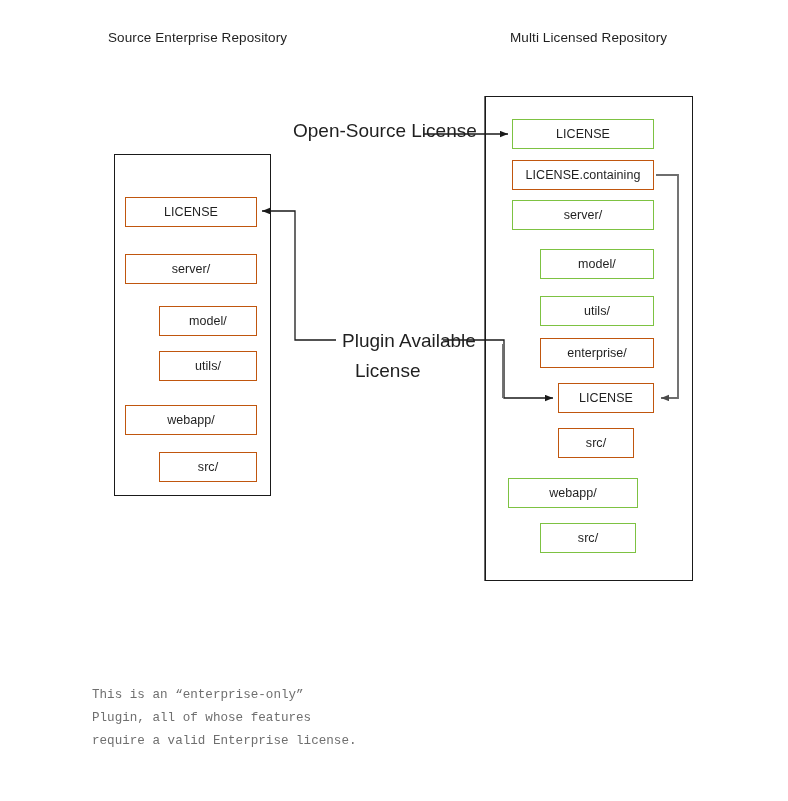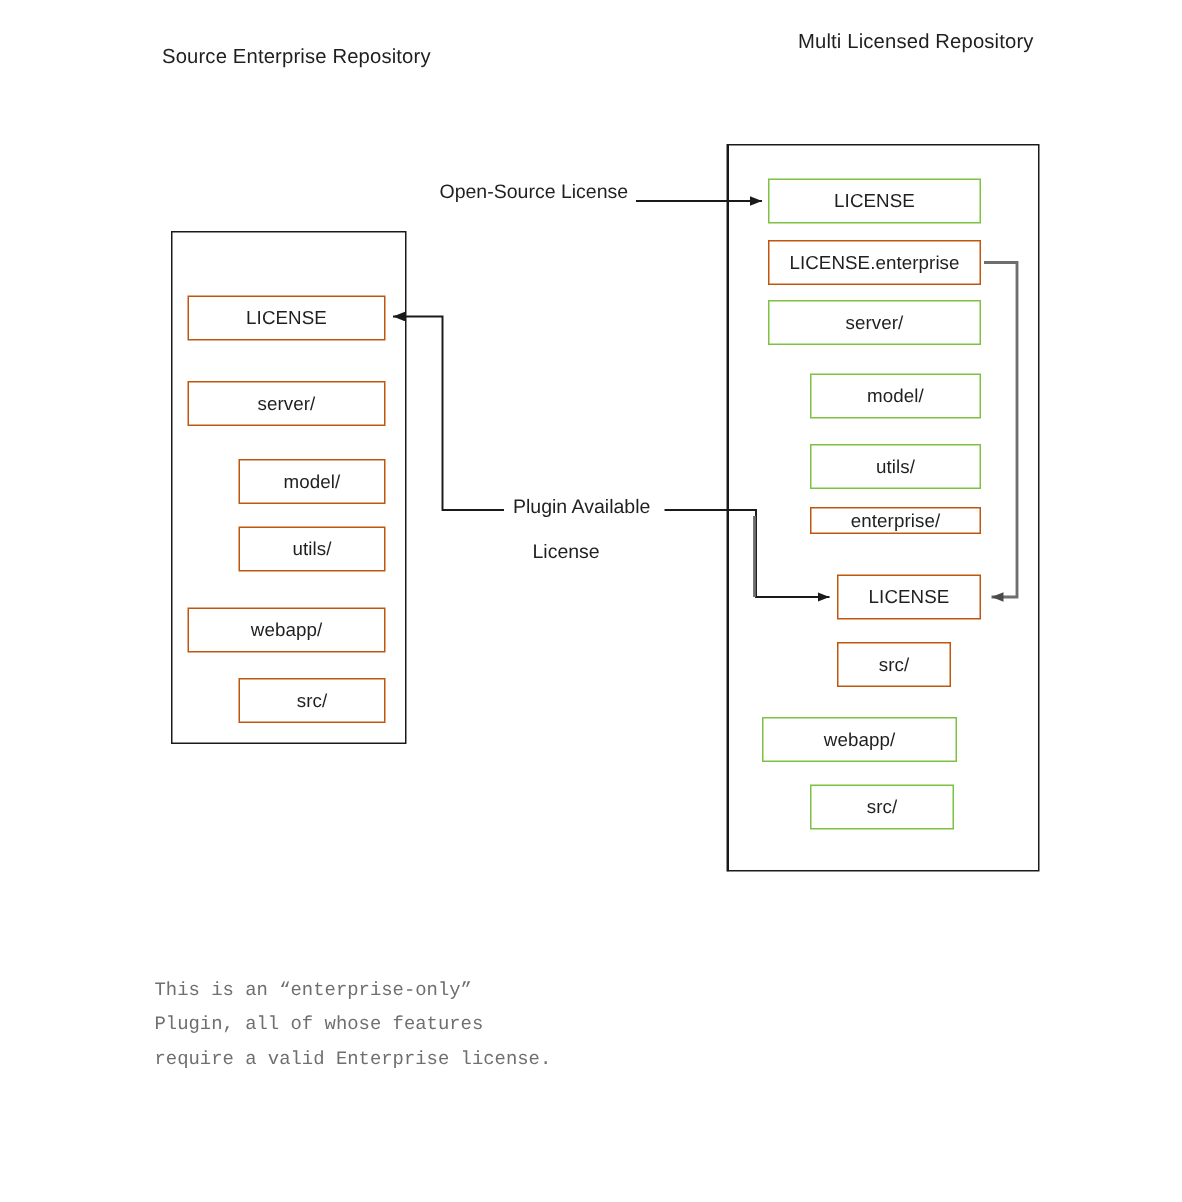--- a/index.html
+++ b/index.html
@@ -22,21 +22,21 @@
     height: 801px;
   }
   .title {
     position: absolute;
     font-size: 13.5px;
     color: #1f1f1f;
     white-space: nowrap;
     letter-spacing: 0.1px;
   }
   #title-left  { left: 108px; top: 30px; }
-  #title-right { left: 510px; top: 20px; margin-left: 22px; }
+  #title-right { left: 510px; top: 30px; }
 
   .repo-box {
     position: absolute;
     border: 1.3px solid #1a1a1a;
     background: #ffffff;
     box-sizing: border-box;
   }
   #repo-left  { left: 114px; top: 154px; width: 157px; height: 342px; }
   #repo-right { left: 485px; top: 96px;  width: 208px; height: 485px; }
 
@@ -50,21 +50,21 @@
     justify-content: center;
     font-size: 12.5px;
     color: #1f1f1f;
     white-space: nowrap;
     letter-spacing: 0.05px;
   }
   .file-box.green { border-color: #7dc242; }
 
   .arrow-label {
     position: absolute;
-    font-size: 13px;
+    font-size: 19px;
     color: #1f1f1f;
     white-space: nowrap;
   }
   #label-open-source { left: 293px; top: 120px; }
   #label-src-avail-1 { left: 342px; top: 330px; }
   #label-src-avail-2 { left: 355px; top: 360px; }
 
   svg.edges {
     position: absolute;
     left: 0; top: 0;
@@ -75,21 +75,21 @@
   }
 
   .caption {
     position: absolute;
     font-family: "Liberation Mono", "DejaVu Sans Mono", monospace;
     font-size: 12.6px;
     line-height: 23px;
     color: #6f6f6f;
     white-space: pre;
   }
-  #caption-left  { left: 92px;  top: 649px; margin-left: 11px; }
+  #caption-left  { left: 92px;  top: 684px; }
   #caption-right { left: 427px; top: 652px; }
 </style>
 </head>
 <body>
 
 <div id="stage">
 
   <div class="title" id="title-left">Source Enterprise Repository</div>
 
   <div class="title" id="title-right">Multi Licensed Repository</div>
@@ -99,25 +99,25 @@
   <div class="repo-box" id="repo-right"></div>
 
   <div class="file-box" style="left:125px; top:197px; width:132px; height:30px;">LICENSE</div>
   <div class="file-box" style="left:125px; top:254px; width:132px; height:30px;">server/</div>
   <div class="file-box" style="left:159px; top:306px; width:98px; height:30px;">model/</div>
   <div class="file-box" style="left:159px; top:351px; width:98px; height:30px;">utils/</div>
   <div class="file-box" style="left:125px; top:405px; width:132px; height:30px;">webapp/</div>
   <div class="file-box" style="left:159px; top:452px; width:98px; height:30px;">src/</div>
 
   <div class="file-box green" style="left:512px; top:119px; width:142px; height:30px;">LICENSE</div>
-  <div class="file-box" style="left:512px; top:160px; width:142px; height:30px;">LICENSE.enterprise</div>
+  <div class="file-box" style="left:512px; top:160px; width:142px; height:30px;">LICENSE.containing</div>
   <div class="file-box green" style="left:512px; top:200px; width:142px; height:30px;">server/</div>
   <div class="file-box green" style="left:540px; top:249px; width:114px; height:30px;">model/</div>
   <div class="file-box green" style="left:540px; top:296px; width:114px; height:30px;">utils/</div>
-  <div class="file-box" style="left:540px; top:338px; width:114px; height:18px;">enterprise/</div>
+  <div class="file-box" style="left:540px; top:338px; width:114px; height:30px;">enterprise/</div>
   <div class="file-box" style="left:558px; top:383px; width:96px; height:30px;">LICENSE</div>
   <div class="file-box" style="left:558px; top:428px; width:76px; height:30px;">src/</div>
   <div class="file-box green" style="left:508px; top:478px; width:130px; height:30px;">webapp/</div>
   <div class="file-box green" style="left:540px; top:523px; width:96px; height:30px;">src/</div>
 
   <svg class="edges" viewBox="0 0 788 801" xmlns="http://www.w3.org/2000/svg">
     <defs>
       <marker id="arrow-black" markerWidth="9" markerHeight="9" refX="8" refY="3.2" orient="auto" markerUnits="userSpaceOnUse">
         <path d="M0,0 L8,3.2 L0,6.4 z" fill="#1a1a1a"></path>
       </marker>

